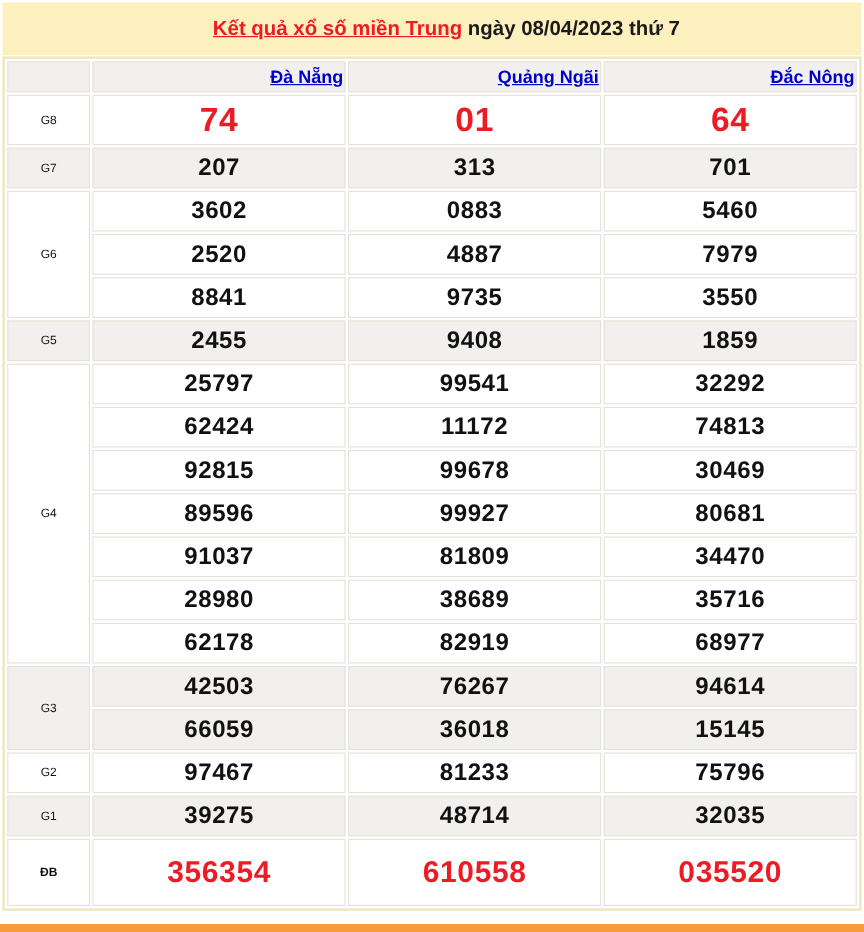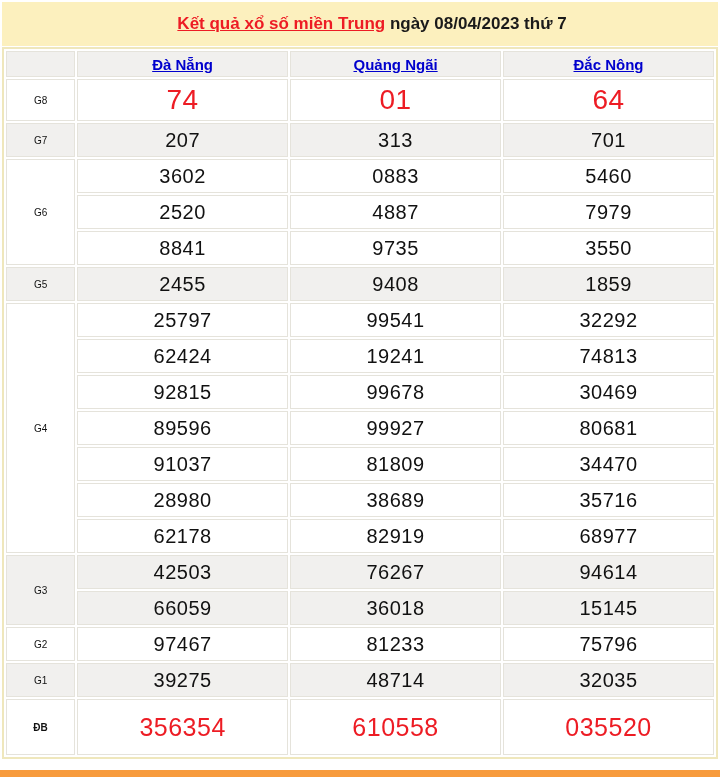--- a/index.html
+++ b/index.html
@@ -45,37 +45,38 @@
   th,td{
     border:1px solid var(--cell-border);
     text-align:center;
     vertical-align:middle;
     background:#fff;
   }
   thead th{
     height:26px;
     background:var(--row-shade);
     font-size:15px;
+    text-align:right;
   }
   thead th a{
     color:var(--link-blue);
     font-weight:bold;
     text-decoration:underline;
     cursor:pointer;
   }
   tr.shade td{background:var(--row-shade);}
   td.label{
     font-size:10px;
     font-weight:normal;
     color:#111;
   }
   tr.db td.label{font-weight:bold;margin-top:28px;}
   td.num{
     font-size:20px;
-    font-weight:normal;
+    font-weight:bold;
     color:#111;
     height:34px;
     letter-spacing:0.5px;
   }
   tr.big td.num{
     color:var(--accent-red);
     font-size:28px;
     height:42px;
   }
   tr.db td.num{
@@ -145,21 +146,21 @@
         <td class="num">1859</td>
       </tr>
       <tr class="plain">
         <td rowspan="7" class="label">G4</td>
         <td class="num">25797</td>
         <td class="num">99541</td>
         <td class="num">32292</td>
       </tr>
       <tr class="plain">
         <td class="num">62424</td>
-        <td class="num">19241</td>
+        <td class="num">11172</td>
         <td class="num">74813</td>
       </tr>
       <tr class="plain">
         <td class="num">92815</td>
         <td class="num">99678</td>
         <td class="num">30469</td>
       </tr>
       <tr class="plain">
         <td class="num">89596</td>
         <td class="num">99927</td>

